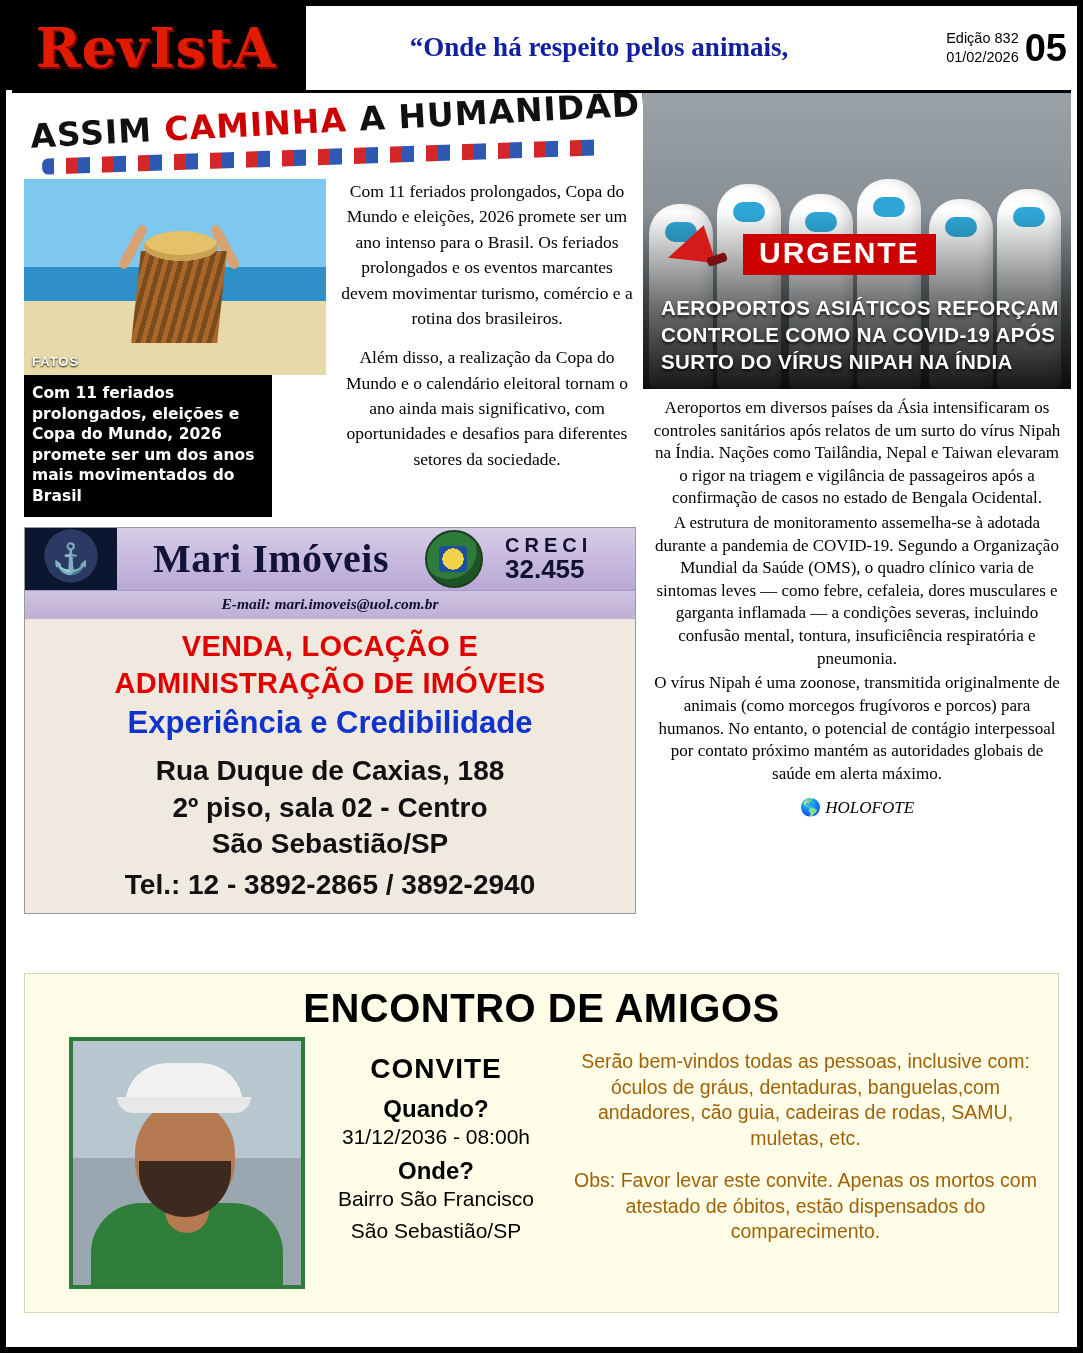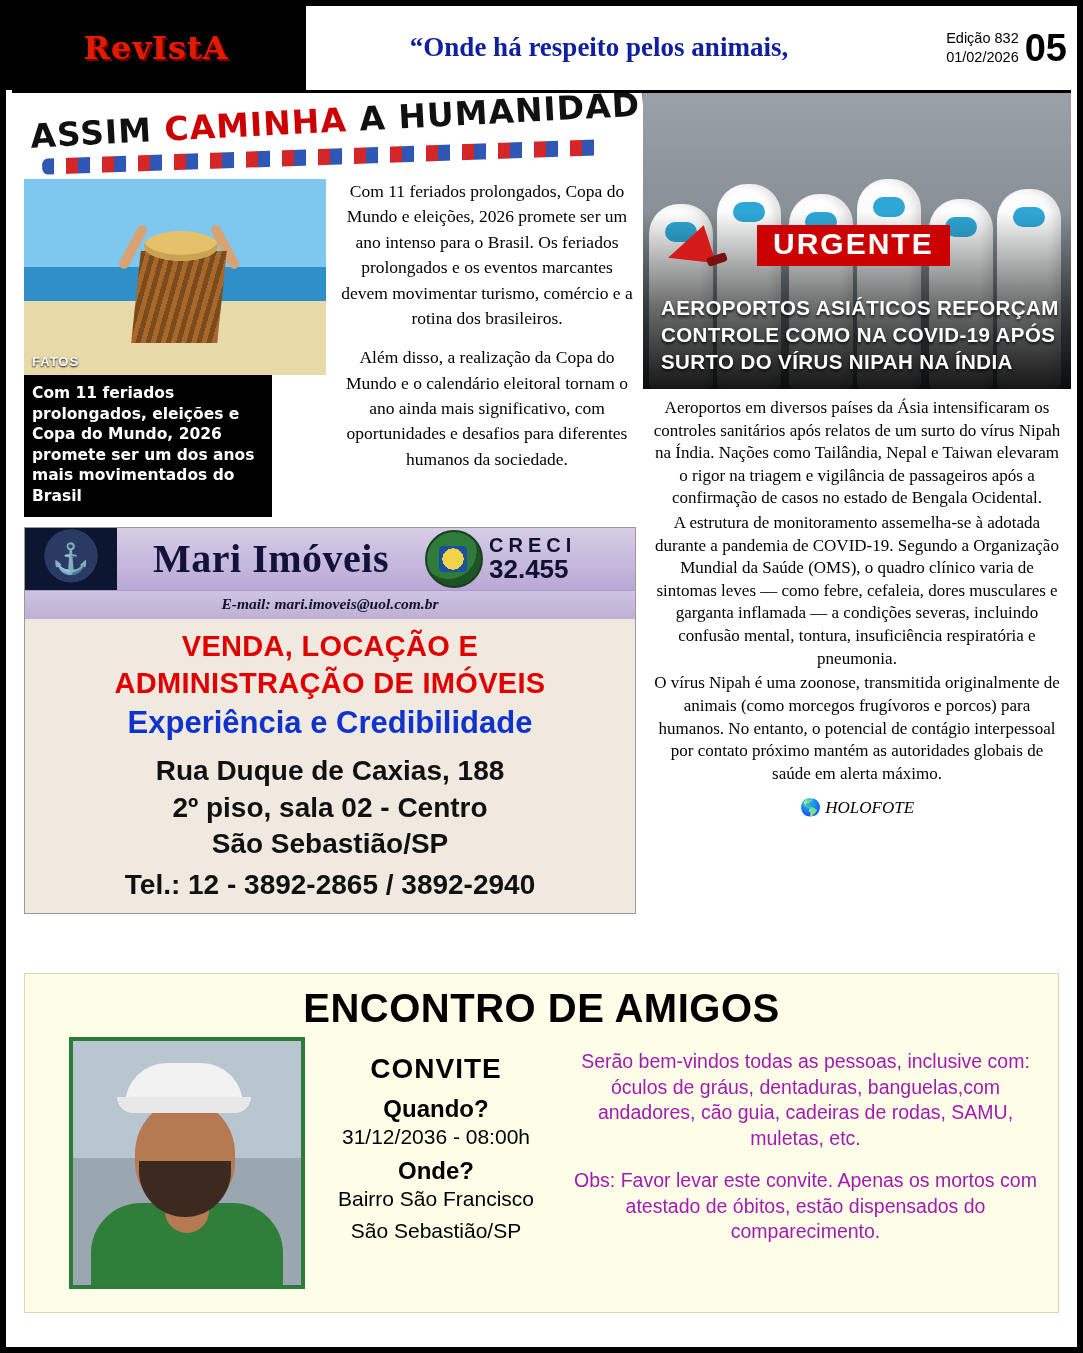--- a/index.html
+++ b/index.html
@@ -37,21 +37,21 @@
     height: 84px;
     background: #000000;
     display: flex;
     align-items: center;
     justify-content: center;
     flex: none;
   }
   .logo-text {
     font-family: "DejaVu Serif", serif;
     font-weight: bold;
-    font-size: 32px;
+    font-size: 54px;
     letter-spacing: 1px;
     background: linear-gradient(#ff2a00, #b00000);
     -webkit-background-clip: text;
     color: #e01b00;
     text-shadow: 2px 2px 0 #7a0000;
   }
   .slogan {
     flex: 1;
     text-align: center;
     font-family: "Liberation Serif", serif;
@@ -225,21 +225,21 @@
     flex: 1;
     text-align: center;
     font-family: "Liberation Serif", serif;
     font-size: 40px;
     font-weight: bold;
     color: #12123a;
     letter-spacing: .5px;
   }
   .ad-head .creci-wrap {
     width: 210px; flex: none;
-    display: flex; align-items: center; gap: 6px;
+    display: flex; align-items: center; gap: 22px;
     padding-right: 2px;
     box-sizing: border-box;
   }
   .ad-head .seal {
     width: 54px; height: 54px; border-radius: 50%;
     background: radial-gradient(circle at 40% 35%, #2f7b3a 0 58%, #1c5425 59% 100%);
     border: 2px solid #1a3f1f;
     position: relative;
     flex: none;
   }
@@ -335,21 +335,21 @@
   .nipah-photo .s4 { left: 214px; height: 210px; }
   .nipah-photo .s5 { left: 286px; height: 190px; }
   .nipah-photo .s6 { left: 354px; height: 200px; }
   .nipah-photo .tint {
     position: absolute; inset: 0;
     background: linear-gradient(rgba(0,0,0,0) 40%, rgba(0,0,0,.55) 72%, rgba(0,0,0,.9) 100%);
   }
   .urgente-wrap {
     position: absolute;
     left: 18px; top: 132px;
-    display: flex; align-items: flex-start; gap: 24px;
+    display: flex; align-items: flex-end; gap: 10px;
   }
   .megaphone {
     width: 72px; height: 50px;
     position: relative;
   }
   .megaphone .cone {
     position: absolute; left: 6px; top: 6px;
     width: 0; height: 0;
     border-top: 20px solid transparent;
     border-bottom: 20px solid transparent;
@@ -486,21 +486,21 @@
   .enc-mid .v {
     font-size: 21px;
     margin-bottom: 8px;
   }
   .enc-right {
     flex: 1;
     text-align: center;
     padding-top: 12px;
     font-size: 19.5px;
     line-height: 1.32;
-    color: #a21caf;
+    color: #a16207;
   }
   .enc-right p { margin: 0 0 16px 0; }
 </style>
 </head>
 <body>
 
 <div class="page">
 
   <div class="masthead">
     <div class="logo-box">
@@ -533,21 +533,21 @@
             <div class="arm-l"></div>
             <div class="arm-r"></div>
             <div class="chair"></div>
             <div class="hat"></div>
             <div class="fatos">FATOS</div>
           </div>
           <div class="photo-caption">Com 11 feriados prolongados, eleições e Copa do Mundo, 2026 promete ser um dos anos mais movimentados do Brasil</div>
         </div>
         <div class="news-text">
           <p>Com 11 feriados prolongados, Copa do Mundo e eleições, 2026 promete ser um ano intenso para o Brasil. Os feriados prolongados e os eventos marcantes devem movimentar turismo, comércio e a rotina dos brasileiros.</p>
-          <p>Além disso, a realização da Copa do Mundo e o calendário eleitoral tornam o ano ainda mais significativo, com oportunidades e desafios para diferentes humanos da sociedade.</p>
+          <p>Além disso, a realização da Copa do Mundo e o calendário eleitoral tornam o ano ainda mais significativo, com oportunidades e desafios para diferentes setores da sociedade.</p>
         </div>
       </div>
 
       <div class="ad-mari">
         <div class="ad-head">
           <div class="navy">
             <span class="anchor">⚓</span>
           </div>
           <div class="brand">Mari Imóveis</div>
           <div class="creci-wrap">

